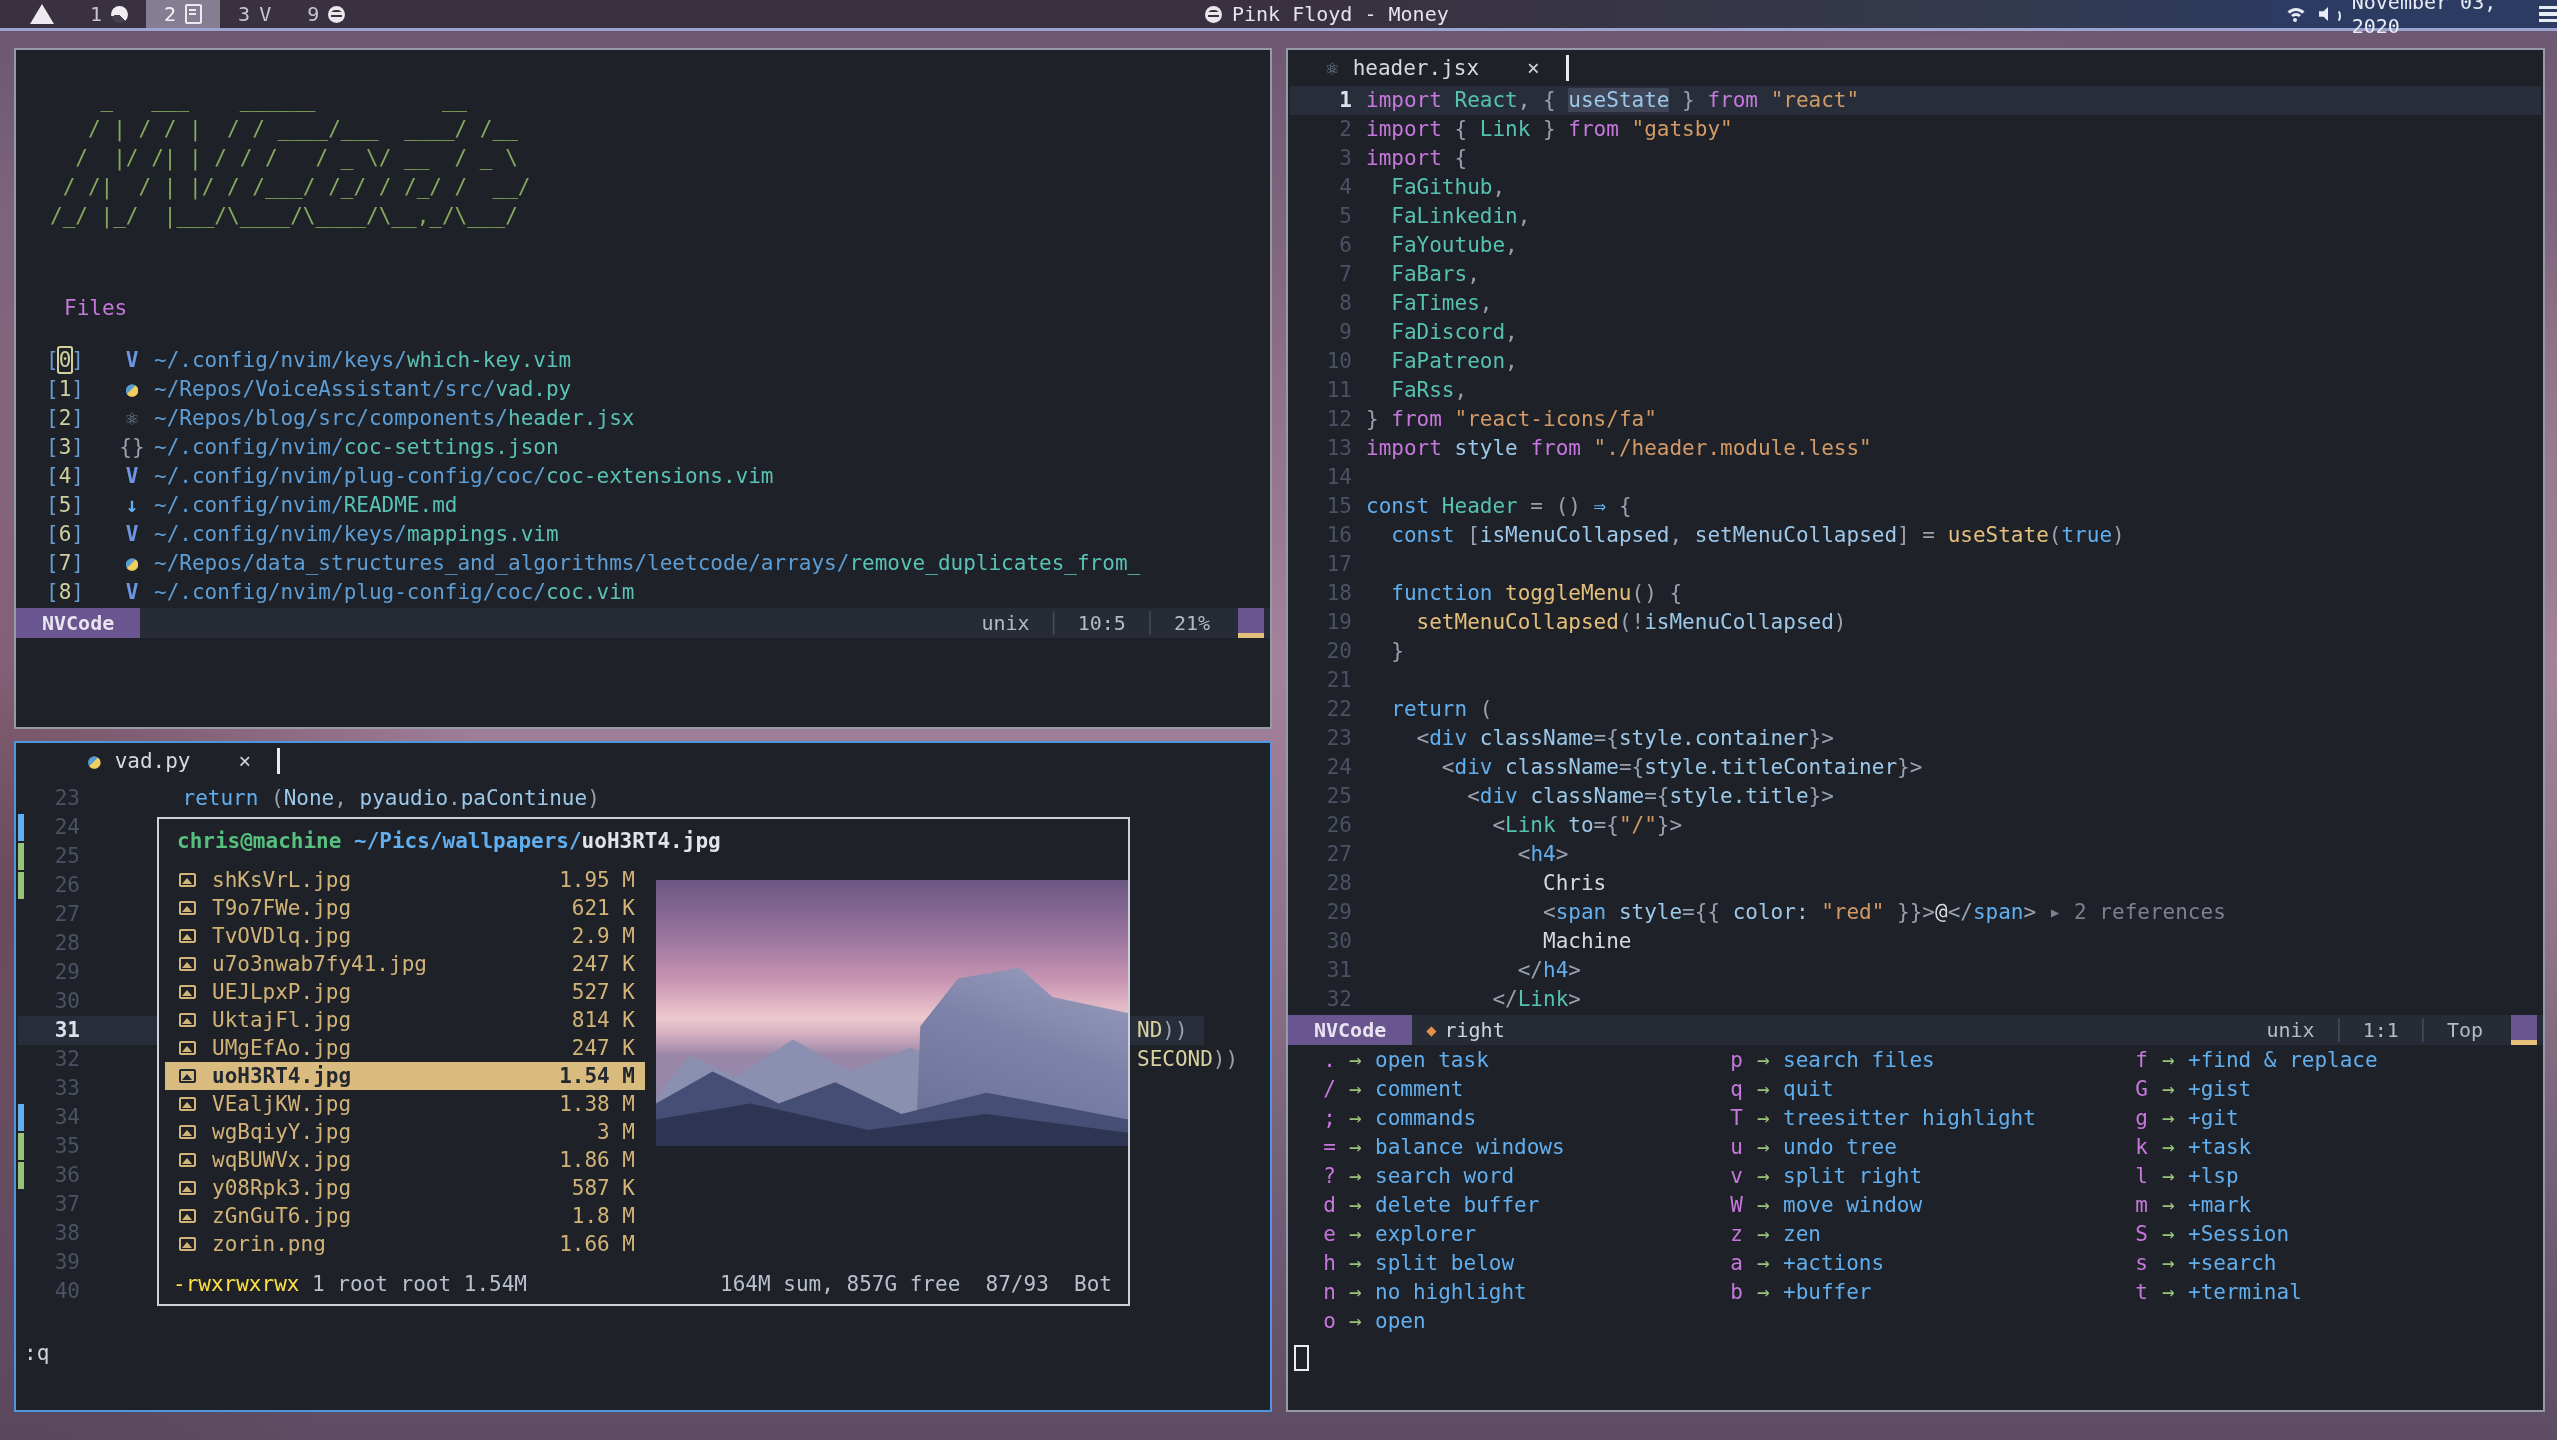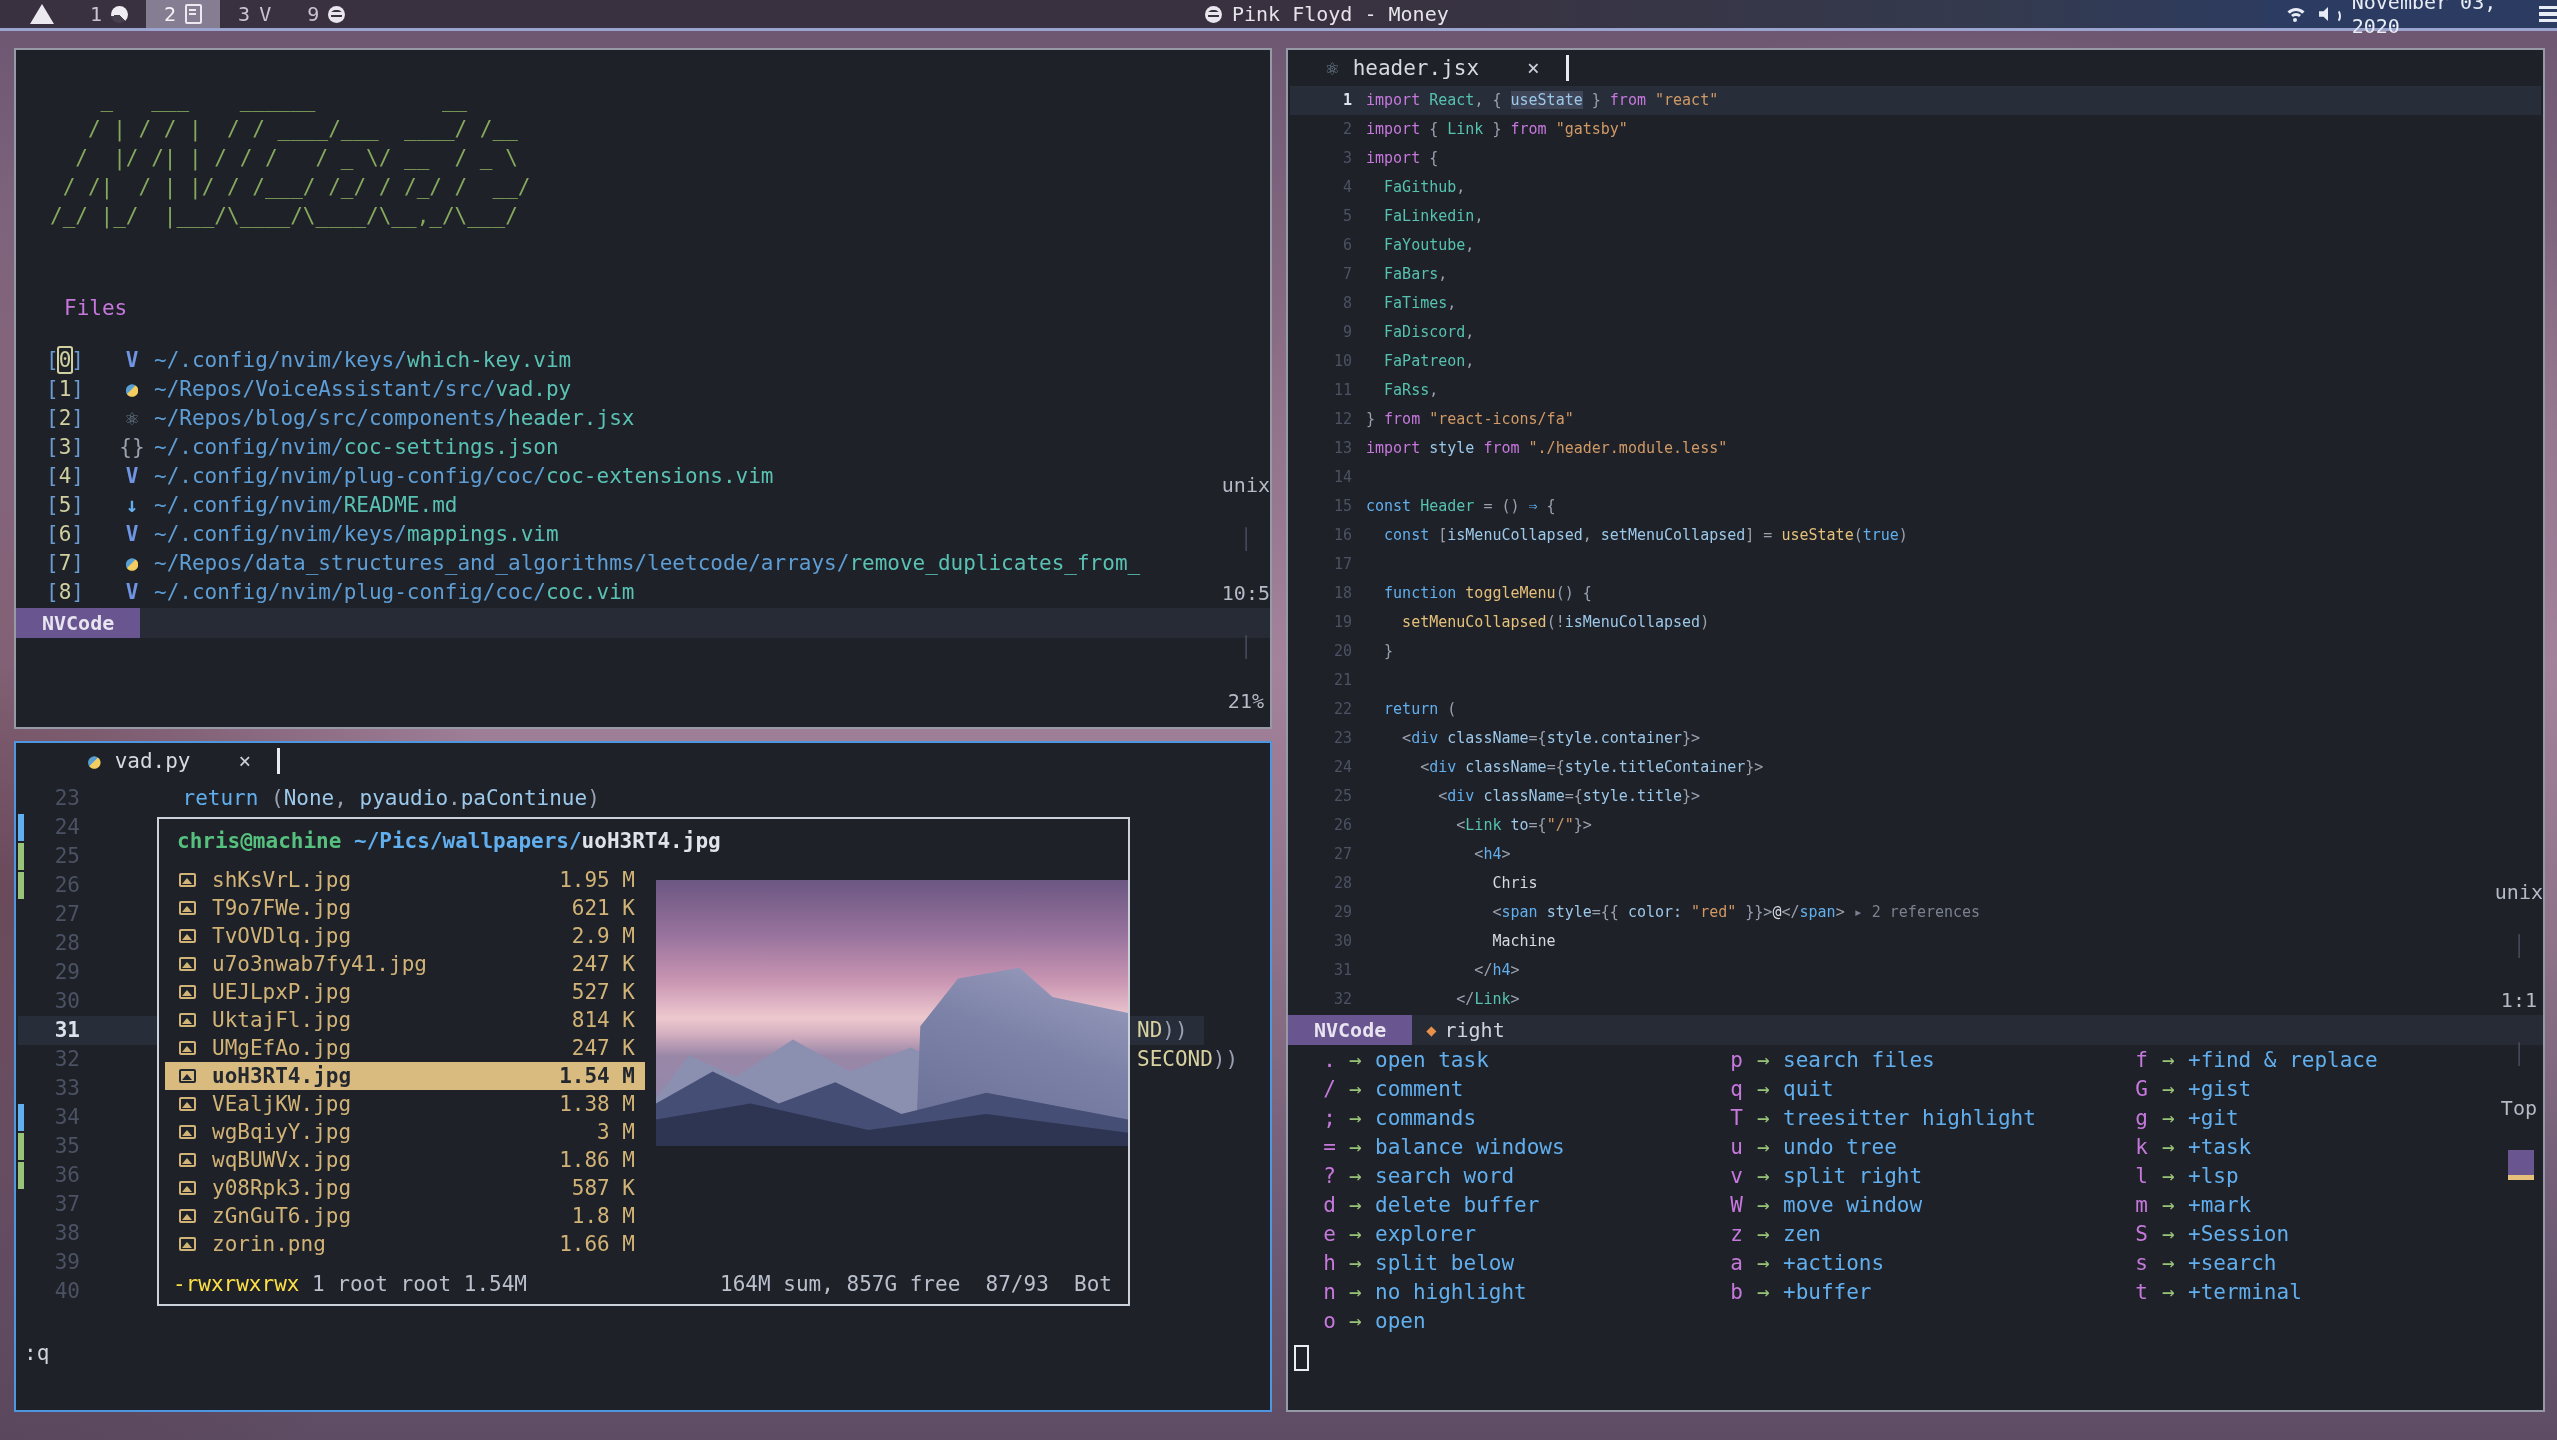--- a/index.html
+++ b/index.html
@@ -70,26 +70,26 @@
   .snum.cbox{box-shadow:0 0 0 2px #cfd0a0;border-radius:1px;}
   .sicon{display:inline-block;width:44px;text-align:center;}
   .sdir{color:#5e9ed6;}
   .sfile{color:#59c2b4;}
   
   .statusline{position:absolute;left:0;width:100%;height:30px;background:#262b35;
     display:flex;align-items:center;font-size:20px;color:#b4bac6;}
   .sl-mode{background:#695590;color:#e8e4f0;font-weight:bold;padding:0 26px;height:30px;line-height:30px;}
   .sl-branch{display:flex;align-items:center;gap:8px;margin-left:14px;color:#cfd4dc;}
   .branch-ico{color:#e8904a;font-size:17px;}
-  .sl-right{margin-left:auto;display:flex;align-items:center;gap:30px;flex-direction:column;}
+  .sl-right{margin-left:auto;display:flex;align-items:center;gap:18px;}
   .sl-sep{color:#454c5c;}
   .sl-block{width:26px;height:30px;background:#695590;border-bottom:5px solid #e5c07b;
     box-sizing:border-box;margin-left:10px;margin-right:6px;}
   
-  .rows{position:absolute;left:2px;right:2px;font-size:15px;line-height:29px;white-space:pre;}
+  .rows{position:absolute;left:2px;right:2px;font-size:21px;line-height:29px;white-space:pre;}
   .crow{height:29px;}
   .crow.cur{background:#282e39;}
   .lnum{display:inline-block;width:62px;text-align:right;padding-right:14px;color:#4b5263;}
   .crow.cur .lnum,.lnum.act{color:#dde2ea;font-weight:bold;}
   .tk-kw{color:#c678dd;}.tk-kw2{color:#61afef;}.tk-type{color:#56c2b0;}
   .tk-str{color:#d19a66;}.tk-pun{color:#99a1b0;}.tk-fn{color:#e5c07b;}
   .tk-var{color:#9cc8ea;}.tk-txt{color:#d5dae2;}.tk-vtx{color:#7b8190;}
   .tk-num{color:#d8d2a0;}
   .tk-hlvar{color:#9cc8ea;background:#3d4557;}
   

